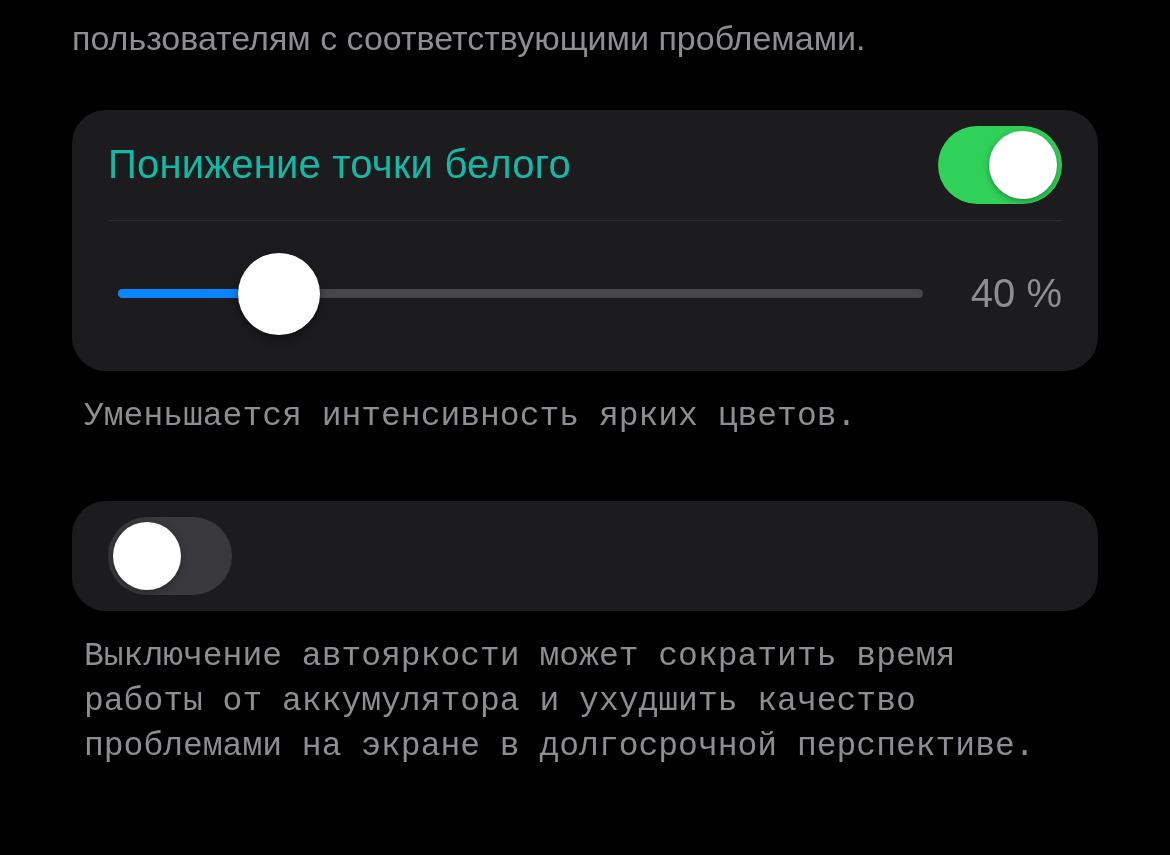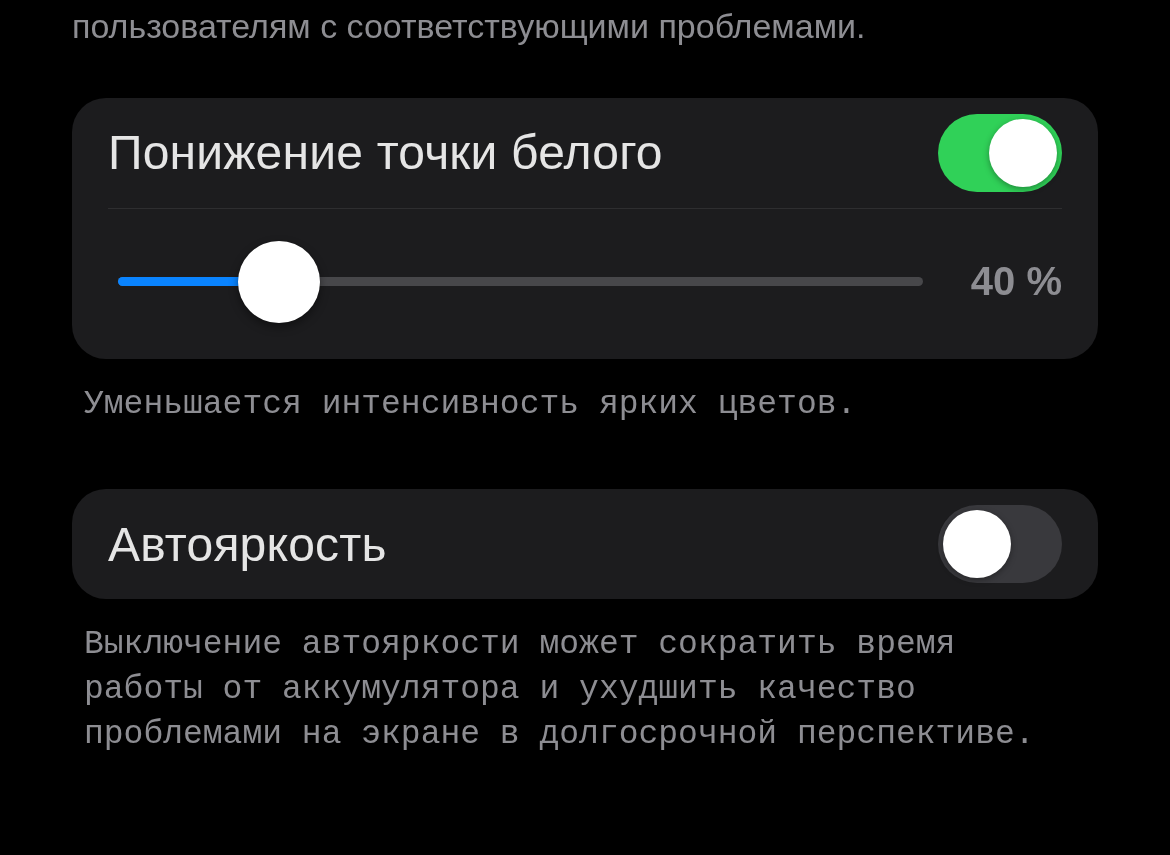--- a/index.html
+++ b/index.html
@@ -10,40 +10,40 @@
       font-family: -apple-system, "SF Pro Text", "Helvetica Neue", Arial, sans-serif;
       color: #fff;
       overflow: hidden;
       padding: 0 72px;
     }
 
     .top-desc {
       color: #8d8d92;
       font-size: 34px;
       line-height: 1.35;
-      margin-top: 4px;
+      margin-top: 16px;
       margin-bottom: 48px;
     }
 
     .panel {
       background: #1c1c1e;
       border-radius: 34px;
       padding: 0 36px;
     }
 
     .row {
       display: flex;
       align-items: center;
       justify-content: space-between;
       min-height: 110px;
     }
 
     .row-label {
-      color: #e5e5e5;
-      font-size: 48px;
+      color: #14b8a6;
+      font-size: 40px;
       font-weight: 400;
       letter-spacing: 0.2px;
     }
 
     .sep {
       height: 1px;
       background: #2e2e30;
       margin: 0;
     }
 
@@ -105,21 +105,21 @@
       height: 82px;
       background: #fff;
       border-radius: 50%;
       top: 50%;
       transform: translate(-50%, -50%);
       box-shadow: 0 0 0 1px rgba(0,0,0,0.04), 0 4px 10px rgba(0,0,0,0.4);
     }
     .slider-value {
       color: #8d8d92;
       font-size: 40px;
-      font-weight: 700;
+      font-weight: 400;
       flex-shrink: 0;
     }
 
     .group-desc {
       color: #8d8d92;
       font-size: 33px;
       line-height: 1.35;
       margin: 24px 12px 0;
       font-family: Liberation Mono, monospace;
     }
@@ -148,19 +148,18 @@
     </div>
     <div class="slider-value">40 %</div>
   </div>
 </div>
 <div class="group-desc">Уменьшается интенсивность ярких цветов.</div>
 
 <div class="gap"></div>
 
 <div class="panel">
   <div class="row">
-    <div class="row-label">Автояркость</div>
     <div id="switch2" class="switch off">
       <div class="knob"></div>
     </div>
   </div>
 </div>
 <div class="group-desc">Выключение автояркости может сократить время работы от аккумулятора и ухудшить качество проблемами на экране в долгосрочной перспективе.</div>
 
 </body></html>

